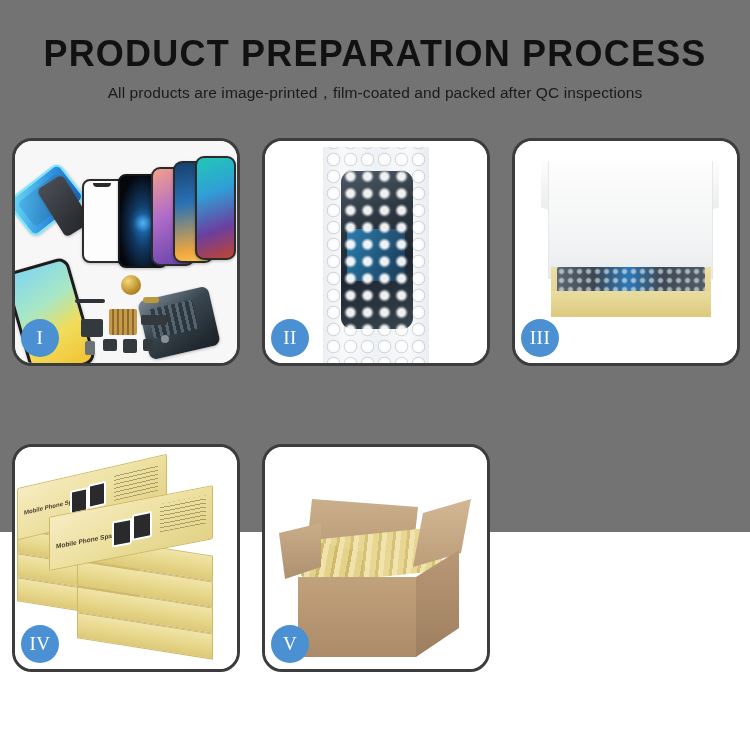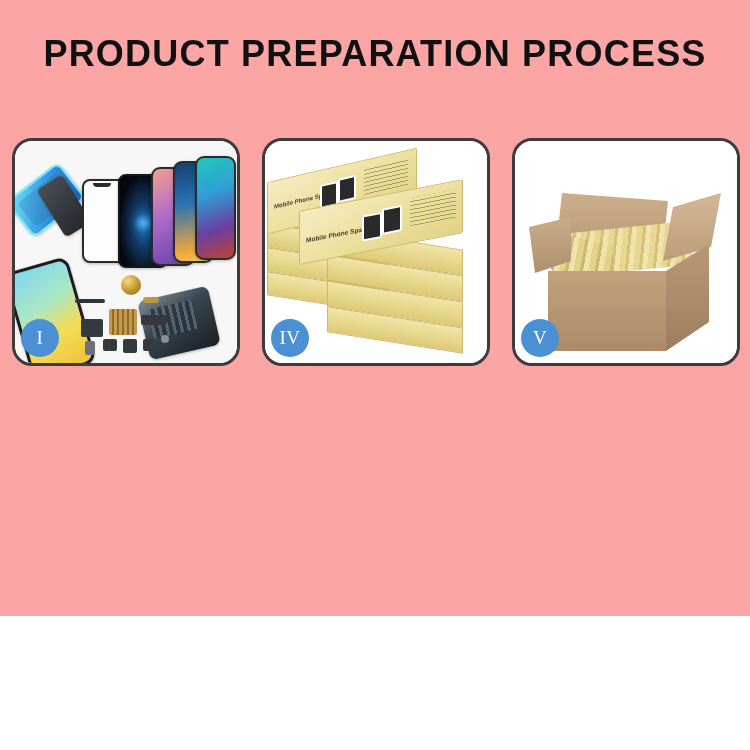--- a/index.html
+++ b/index.html
@@ -11,22 +11,22 @@
     width: 750px;
     height: 750px;
     overflow: hidden;
     font-family: "Liberation Sans", sans-serif;
     -webkit-font-smoothing: antialiased;
   }
 
   .page {
     position: relative;
     width: 750px;
-    height: 616px;
-    background: #fca5a5;
+    height: 532px;
+    background: #737373;
   }
 
   
   .header {
     position: absolute;
     top: 32px;
     left: 0;
     width: 750px;
     text-align: center;
   }
@@ -372,20 +372,21 @@
     position:absolute; background: rgba(150,120,85,0.45); border-radius:1px;
   }
 </style>
 </head>
 <body>
 
 <div class="page">
 
   <div class="header">
     <div class="title">PRODUCT PREPARATION PROCESS</div>
+    <div class="subtitle">All products are image-printed，film-coated and packed after QC inspections</div>
   </div>
 
   <div class="grid">
 
     <div class="panel">
       <div class="panel-inner">
         <div class="p1-bg"></div>
 
         <div class="phone ph-a"></div>
         <div class="phone ph-b"></div>
@@ -408,21 +409,43 @@
           <div class="flex-strip" style="left:28px; top:58px; width:14px; height:12px;"></div>
           <div class="flex-strip" style="left:48px; top:58px; width:14px; height:14px;"></div>
           <div class="flex-strip" style="left:68px; top:58px; width:10px; height:12px;"></div>
           <div class="flex-strip" style="left:86px; top:54px; width:8px;  height:8px; border-radius:50%; background:#8b9096;"></div>
         </div>
 
         <div class="badge">I</div>
       </div>
     </div>
 
-
+    <div class="panel">
+      <div class="panel-inner">
+        <div class="p2-bg"></div>
+        <div class="bubble-pack">
+          <div class="bubble-inner"></div>
+          <div class="bubble-dots"></div>
+        </div>
+        <div class="badge">II</div>
+      </div>
+    </div>
+
+    <div class="panel">
+      <div class="panel-inner">
+        <div class="p3-bg"></div>
+        <div class="mailer-lid-l"></div>
+        <div class="mailer-lid-r"></div>
+        <div class="mailer-backwall"></div>
+        <div class="mailer-tray"></div>
+        <div class="mailer-contents"></div>
+        <div class="mailer-tray-front"></div>
+        <div class="badge">III</div>
+      </div>
+    </div>
 
     <div class="panel">
       <div class="panel-inner">
         <div class="p4-bg"></div>
         <div class="stack">
 
           <div class="ybox" style="left:2px;  top:68px;  width:120px; height:22px; transform: skewY(9deg);"></div>
           <div class="ybox" style="left:2px;  top:92px;  width:120px; height:22px; transform: skewY(9deg);"></div>
           <div class="ybox" style="left:2px;  top:116px; width:120px; height:22px; transform: skewY(9deg);"></div>
           <div class="ybox" style="left:2px;  top:140px; width:120px; height:22px; transform: skewY(9deg);"></div>

